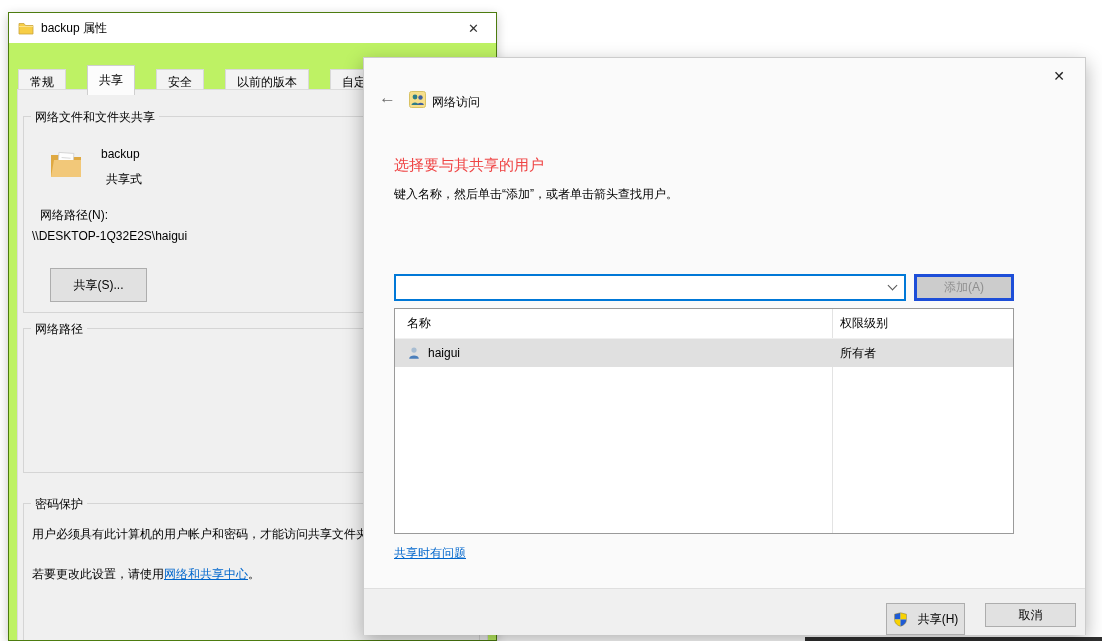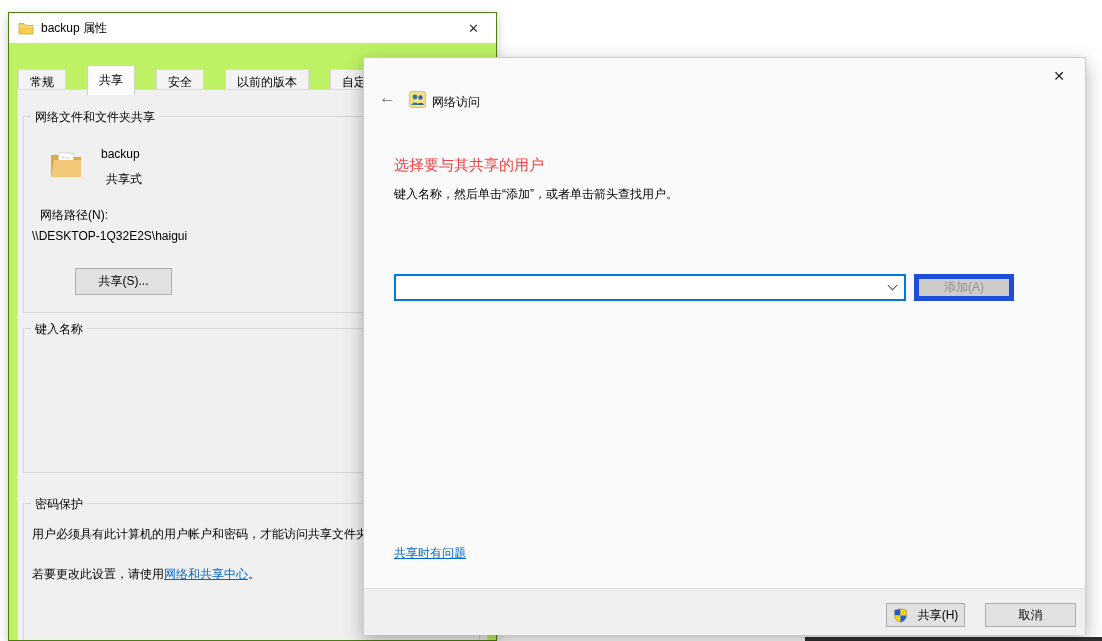--- a/index.html
+++ b/index.html
@@ -28,21 +28,21 @@
   .g2 { left:14px; top:315px; width:457px; height:145px; }
   .g3 { left:14px; top:490px; width:457px; height:300px; }
   .folder-big { position:absolute; left:24px; top:30px; width:36px; height:36px; }
   .g1-name   { position:absolute; left:77px; top:30px; }
   .g1-status { position:absolute; left:82px; top:54px; }
   .g1-pathlabel { position:absolute; left:8px; top:90px;margin-left:8px; }
   .g1-path   { position:absolute; left:8px; top:112px; white-space:nowrap; }
   .btn { background:#e1e1e1; border:1px solid #adadad; font-size:12px;
     display:flex; align-items:center; justify-content:center; cursor:default;
     font-family:"Liberation Sans","DejaVu Sans",sans-serif; }
-  .btn-share-s { position:absolute; left:26px; top:151px; width:97px; height:27px;margin-left:25px; }
+  .btn-share-s { position:absolute; left:26px; top:151px; width:97px; height:34px; }
   .g2-desc { position:absolute; left:8px; top:28px; white-space:nowrap; }
   .btn-adv { position:absolute; left:26px; top:99px; width:195px; height:29px; gap:4px; }
   .g3-line1 { position:absolute; left:8px; top:22px; white-space:nowrap; }
   .g3-line2 { position:absolute; left:8px; top:62px; white-space:nowrap; }
   .link { color:#0066cc; text-decoration:underline; cursor:pointer; }
 
   
   .dlg2 { position:absolute; left:363px; top:57px; width:723px; height:578px;
     background:#fafafa; border:1px solid #cccccc; box-shadow:0 6px 18px rgba(0,0,0,.30);
     z-index:20; }
@@ -53,38 +53,38 @@
   .hdr-title { position:absolute; left:68px; top:36px; }
   .heading { position:absolute; left:30px; top:98px; font-size:15px; color:#ef4444; }
   .instruction { position:absolute; left:30px; top:128px; }
   .combo { position:absolute; left:30px; top:216px; width:512px; height:27px;
     background:#ffffff; border:2px solid #0078d7; display:flex; align-items:center; }
   .combo-value { flex:1; padding-left:6px; }
   .combo-drop { width:24px; height:100%; display:flex; align-items:center; justify-content:center; }
   .chev { width:7px; height:7px; border-right:1.4px solid #555; border-bottom:1.4px solid #555;
     transform:rotate(45deg); margin-top:-4px; }
   .btn-add { position:absolute; left:550px; top:216px; width:100px; height:27px;
-    background:#cccccc; border:5px solid #1d4ed8; color:#8f8f8f;
+    background:#cccccc; border:3px solid #1d4ed8; color:#8f8f8f;
     display:flex; align-items:center; justify-content:center; }
   .userlist { position:absolute; left:30px; top:250px; width:620px; height:226px;
     background:#ffffff; border:1px solid #9a9a9a; }
   .col-divider { position:absolute; left:437px; top:0; width:1px; height:100%; background:#e3e3e3; }
   .list-header { position:absolute; left:0; top:0; width:100%; height:30px;
     display:flex; align-items:center; border-bottom:1px solid #f0f0f0; }
   .col-name { padding-left:12px; width:437px; }
   .col-perm { padding-left:8px; }
   .list-row { position:absolute; left:0; top:30px; width:100%; height:28px;
     background:#e0e0e0; display:flex; align-items:center; }
   .row-icon { width:14px; height:14px; margin-left:12px; }
   .row-name { margin-left:7px; width:404px; }
   .row-perm { padding-left:8px; }
   .trouble { position:absolute; left:30px; top:487px; }
   .dlg2-footer { position:absolute; left:0; top:530px; width:100%; height:47px;
     background:#f0f0f0; border-top:1px solid #dfdfdf; }
-  .btn-share-h { position:absolute; left:522px; top:545px; width:79px; height:24px; gap:10px; }
+  .btn-share-h { position:absolute; left:522px; top:545px; width:79px; height:32px; gap:10px; }
   .btn-cancel  { position:absolute; left:621px; top:545px; width:91px; height:24px; }
 
   .bg-strip { position:absolute; left:805px; top:637px; width:297px; height:4px;
     background:#2f2f2f; z-index:5; }
 </style>
 </head>
 <body>
 
 <div class="dlg1">
   <div class="dlg1-titlebar">
@@ -120,21 +120,21 @@
       <path d="M3 30 L6 13 H33 V30 Z" fill="#f2c879"></path>
     </svg>
     <span class="g1-name">backup</span>
     <span class="g1-status">共享式</span>
     <span class="g1-pathlabel">网络路径(N):</span>
     <span class="g1-path">\\DESKTOP-1Q32E2S\haigui</span>
     <div class="btn btn-share-s">共享(S)...</div>
   </div>
 
   <div class="groupbox g2">
-    <span class="legend">键入名称</span>
+    <span class="legend">网络路径</span>
   </div>
 
   <div class="groupbox g3">
     <span class="legend">密码保护</span>
     <span class="g3-line1">用户必须具有此计算机的用户帐户和密码，才能访问共享文件夹。</span>
     <span class="g3-line2"><span>若要更改此设置，请使用</span><span class="link">网络和共享中心</span><span>。</span></span>
   </div>
 </div>
 
 <div class="dlg2">
@@ -154,20 +154,35 @@
   <div class="instruction">键入名称，然后单击“添加”，或者单击箭头查找用户。</div>
 
   <div class="combo">
     <span class="combo-value"></span>
     <span class="combo-drop">
         <span class="chev"></span>
       </span>
   </div>
   <div class="btn-add">添加(A)</div>
 
+  <div class="userlist">
+    <div class="col-divider"></div>
+    <div class="list-header">
+      <span class="col-name">名称</span>
+      <span class="col-perm">权限级别</span>
+    </div>
+    <div class="list-row">
+      <svg class="row-icon" viewBox="0 0 16 16">
+        <circle cx="8" cy="4.6" r="3" fill="#a8bdd2"></circle>
+        <path d="M2.5 14.5 C2.5 9.8 13.5 9.8 13.5 14.5 Z" fill="#4a7ebb"></path>
+      </svg>
+      <span class="row-name">haigui</span>
+      <span class="row-perm">所有者</span>
+    </div>
+  </div>
 
   <span class="trouble link">共享时有问题</span>
 
   <div class="dlg2-footer"></div>
   <div class="btn btn-share-h">
     <svg width="15" height="15" viewBox="0 0 20 20">
       <defs>
           <clipPath id="shield-b">
             <path d="M10 1 L18 3 V10 C18 15 14 18 10 19 C6 18 2 15 2 10 V3 Z"></path>
           </clipPath>

